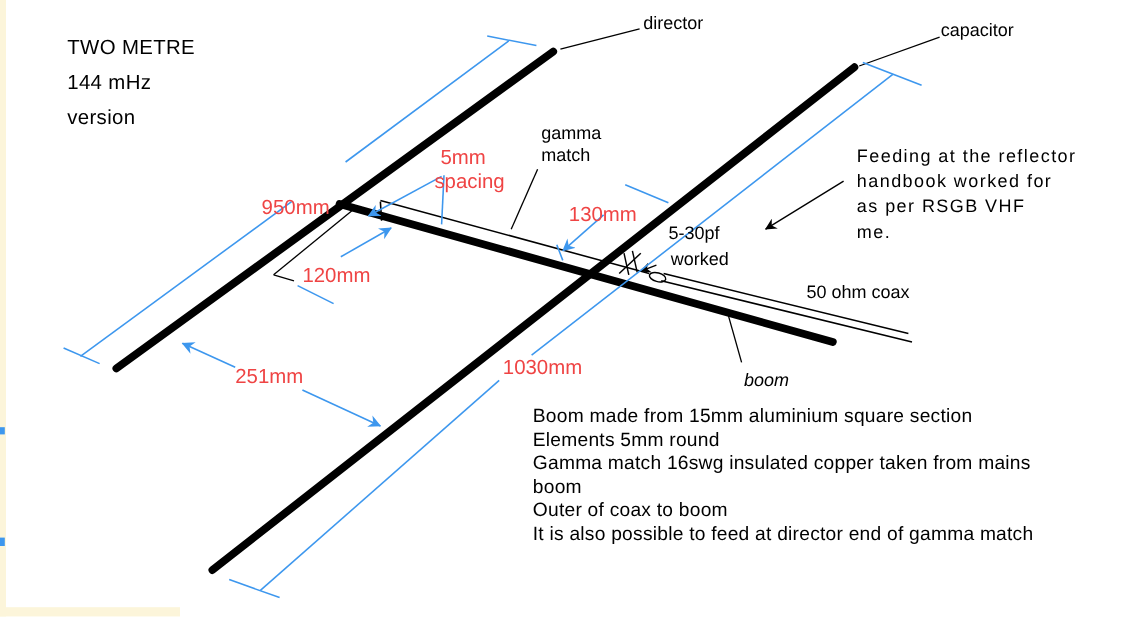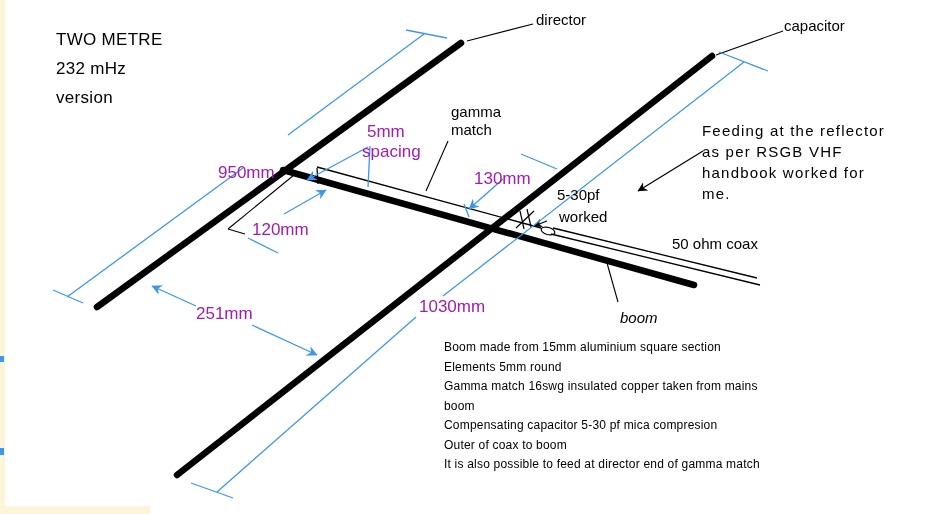--- a/index.html
+++ b/index.html
@@ -9,23 +9,23 @@
     background:#ffffff;
     font-family:"Liberation Sans", sans-serif;
     overflow:hidden;
   }
   .edge-left{position:absolute;left:0;top:0;width:5px;height:514px;background:#fcf5da;}
   .edge-bottom{position:absolute;left:0;top:506px;width:150px;height:8px;background:#fcf5da;}
   svg.diagram{position:absolute;left:0;top:0;}
   .txt{position:absolute;white-space:nowrap;color:#000;}
   .title{font-size:17px;font-weight:normal;line-height:29px;letter-spacing:.3px;}
   .lbl{font-size:15px;line-height:18px;}
-  .dim{font-size:17px;line-height:19px;color:#a21caf;}
-  .feed{font-size:15px;line-height:21px;letter-spacing:1.2px;}
-  .note{font-size:12px;line-height:19.5px;letter-spacing:.2px;}
+  .dim{font-size:17px;line-height:19px;color:#ef4444;}
+  .feed{font-size:15px;line-height:21px;letter-spacing:1.2px;margin-left:12px;}
+  .note{font-size:16px;line-height:19.5px;letter-spacing:.2px;}
 </style>
 </head>
 <body>
 
 <div id="stage">
 
   <div class="edge-left"></div>
   <div class="edge-bottom"></div>
 
   <svg class="diagram" width="940" height="514" viewBox="0 0 940 514">
@@ -85,21 +85,21 @@
     <line x1="521" y1="154" x2="557" y2="169" stroke="#3d97ee" stroke-width="1.3"></line>
     <line x1="503" y1="179" x2="469" y2="209" stroke="#3d97ee" stroke-width="1.3" marker-end="url(#arrB)"></line>
     <line x1="464" y1="204" x2="469" y2="217" stroke="#3d97ee" stroke-width="1.3"></line>
 
     <rect x="0" y="356" width="4" height="6" fill="#3d97ee"></rect>
     <rect x="0" y="448" width="4" height="7" fill="#3d97ee"></rect>
   </svg>
 
   <div class="txt title" style="left:56px;top:25px;">
     <div>TWO METRE</div>
-    <div>232 mHz</div>
+    <div>144 mHz</div>
     <div>version</div>
   </div>
 
   <div class="txt lbl" style="left:536px;top:11px;">director</div>
   <div class="txt lbl" style="left:784px;top:17px;">capacitor</div>
   <div class="txt lbl" style="left:451px;top:103px;">
     <div>gamma</div>
     <div>match</div>
   </div>
   <div class="txt lbl" style="left:557px;top:186px;">5-30pf</div>
@@ -110,28 +110,27 @@
   <div class="txt dim" style="left:218px;top:163px;">950mm</div>
   <div class="txt dim" style="left:367px;top:122px;">5mm</div>
   <div class="txt dim" style="left:362px;top:142px;">spacing</div>
   <div class="txt dim" style="left:474px;top:169px;">130mm</div>
   <div class="txt dim" style="left:252px;top:220px;">120mm</div>
   <div class="txt dim" style="left:196px;top:304px;">251mm</div>
   <div class="txt dim" style="left:419px;top:297px;">1030mm</div>
 
   <div class="txt feed" style="left:702px;top:120px;">
     <div>Feeding at the reflector</div>
+    <div>handbook worked for</div>
     <div>as per RSGB VHF</div>
-    <div>handbook worked for</div>
     <div>me.</div>
   </div>
 
   <div class="txt note" style="left:444px;top:338px;">
     <div>Boom made from 15mm aluminium square section</div>
     <div>Elements 5mm round</div>
     <div>Gamma match 16swg insulated copper taken from mains</div>
     <div>boom</div>
-    <div>Compensating capacitor 5-30 pf mica compresion</div>
     <div>Outer of coax to boom</div>
     <div>It is also possible to feed at director end of gamma match</div>
   </div>
 
 </div>
 
 </body></html>

